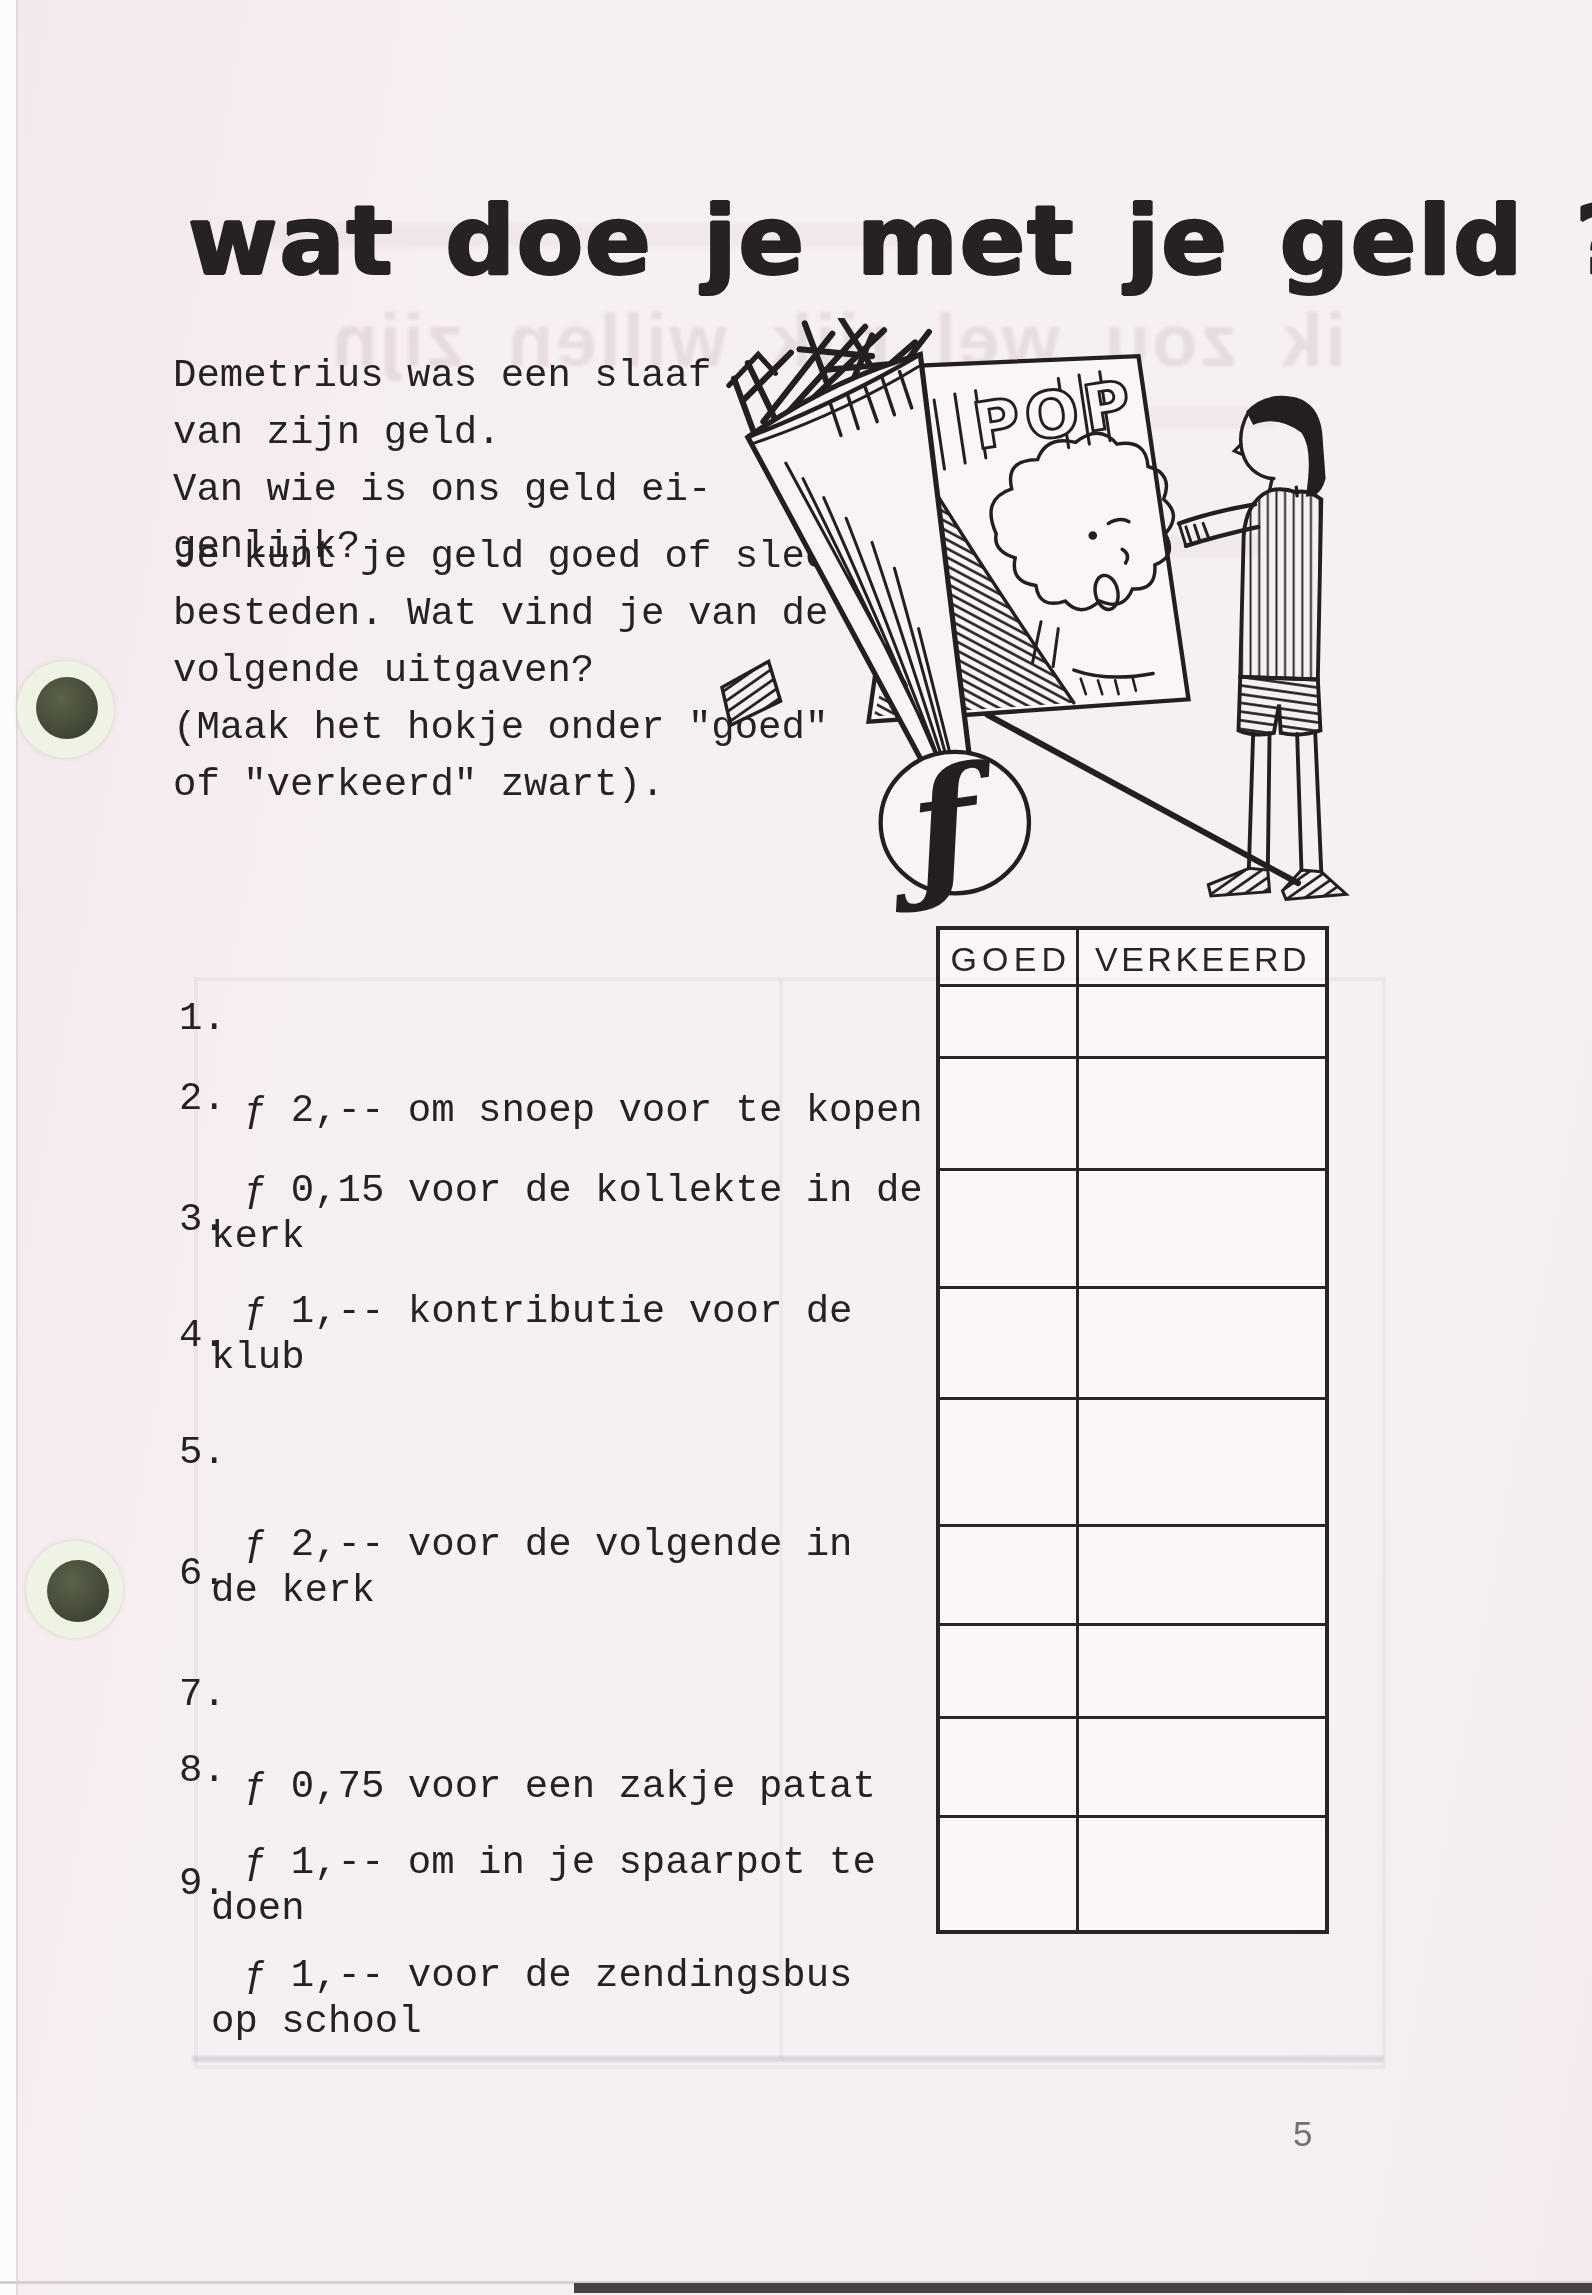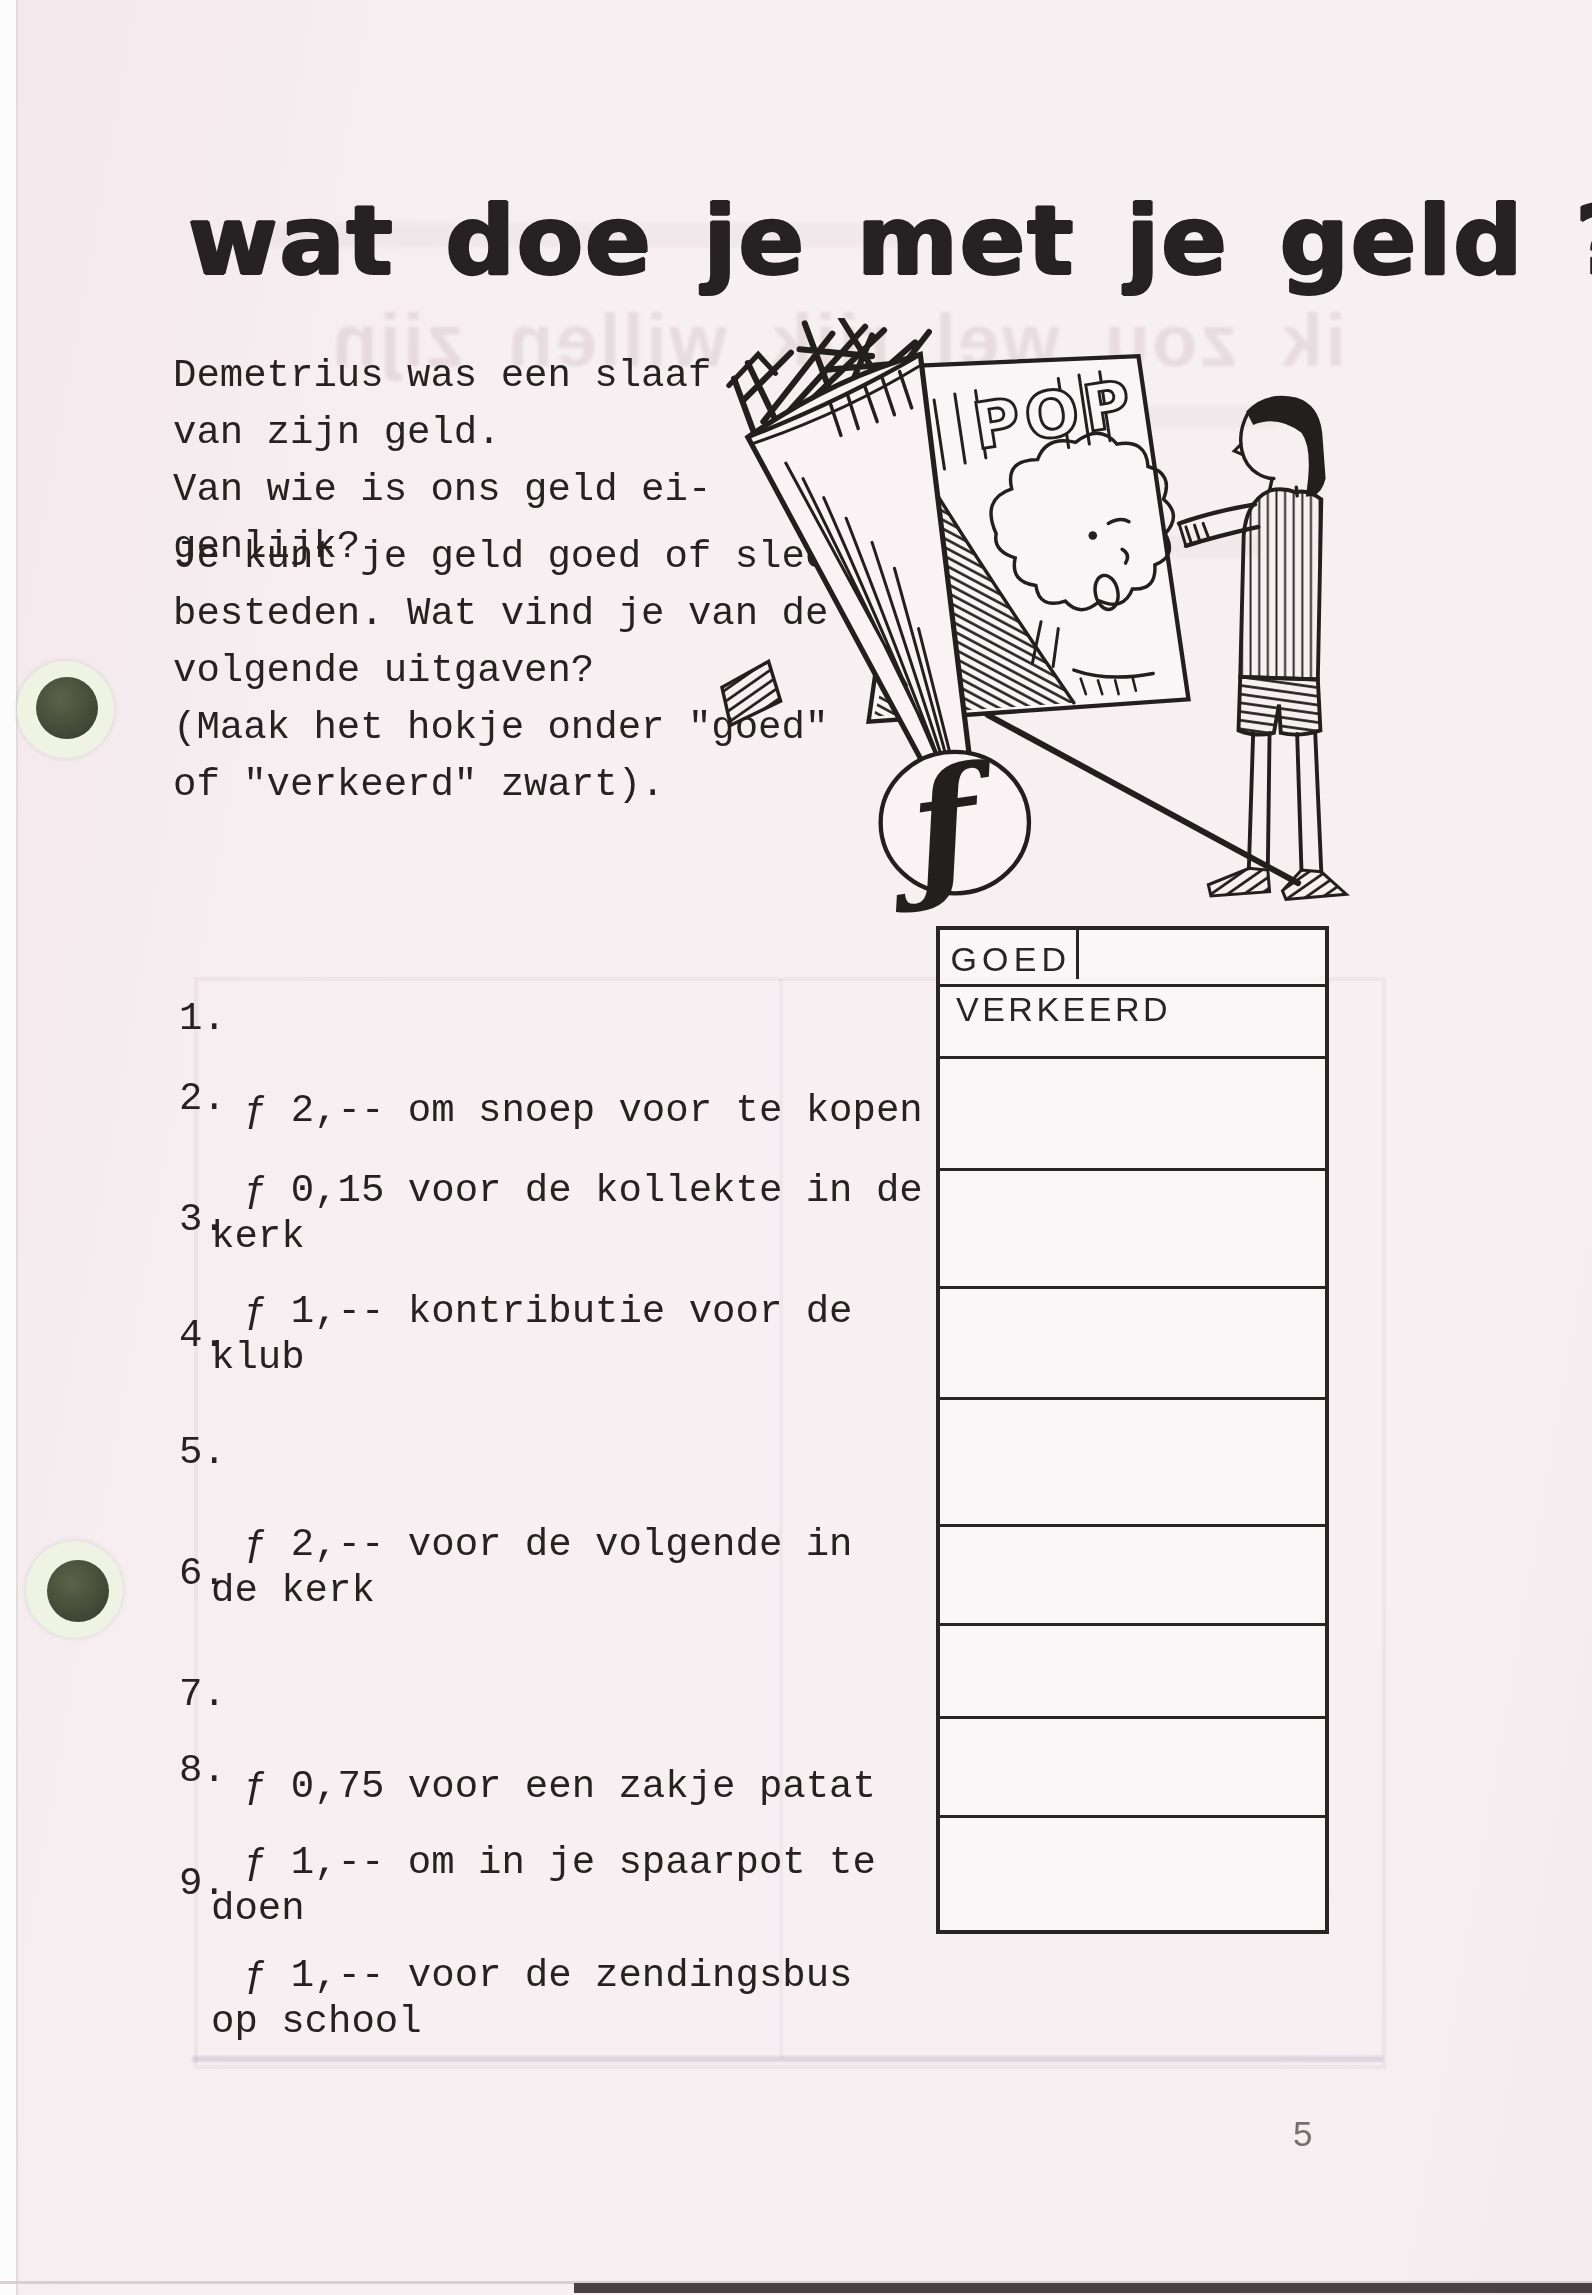--- a/index.html
+++ b/index.html
@@ -69,21 +69,21 @@
   
   .item{position:absolute;left:179px;width:777px;font-size:39px;line-height:46px;}
   .item .num{position:absolute;left:0;top:0;}
   .item .txt{margin-left:32px;text-indent:33px;}
   
   .anstable{
     position:absolute;left:936px;top:926px;width:393px;
     box-sizing:border-box;border:4.3px solid #2a2525;
     background:rgba(253,250,251,.6);
   }
-  .tr{display:flex;border-top:3.5px solid #2a2525;flex-direction:column;}
+  .tr{display:flex;border-top:3.5px solid #2a2525;}
   .anstable .tr:first-child{border-top:0;}
   .cg{width:139px;border-right:3.5px solid #2a2525;box-sizing:border-box;}
   .cv{flex:1;}
   .tr.th{height:54px;}
   .tr.r1{height:69px;}  .tr.r2{height:109px;} .tr.r3{height:115px;}
   .tr.r4{height:108px;} .tr.r5{height:124px;} .tr.r6{height:96px;}
   .tr.r7{height:90px;} .tr.r8{height:96px;} .tr.r9{height:112px;}
   .hlabel{
     display:block;padding:10.4px 0 0 10.4px;
     font-size:34px;font-weight:normal;letter-spacing:5.2px;color:#2a2525;

